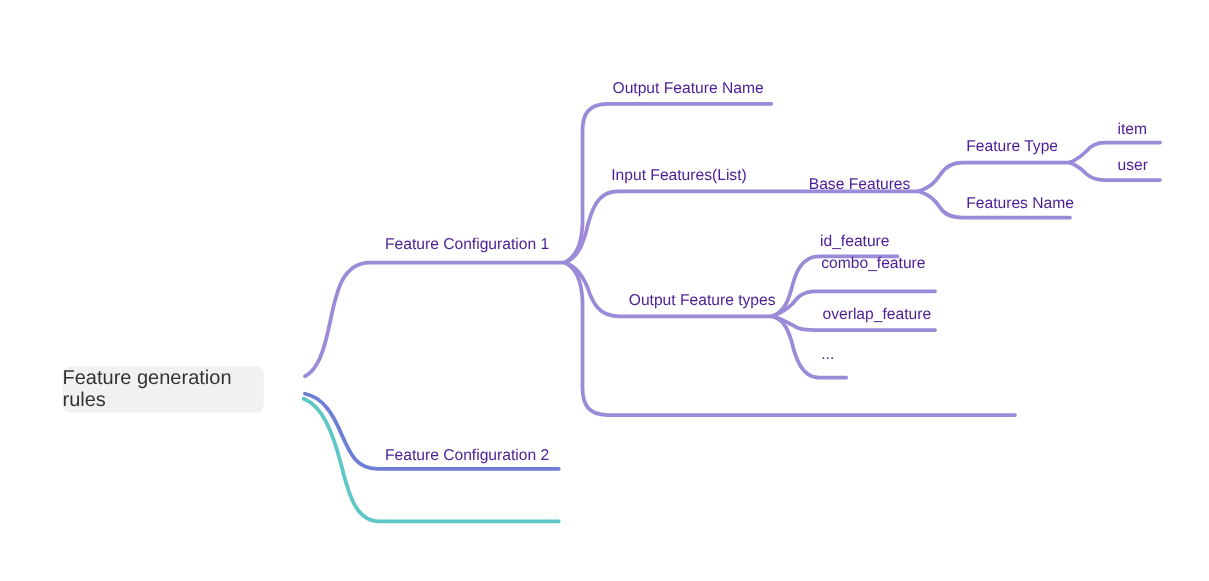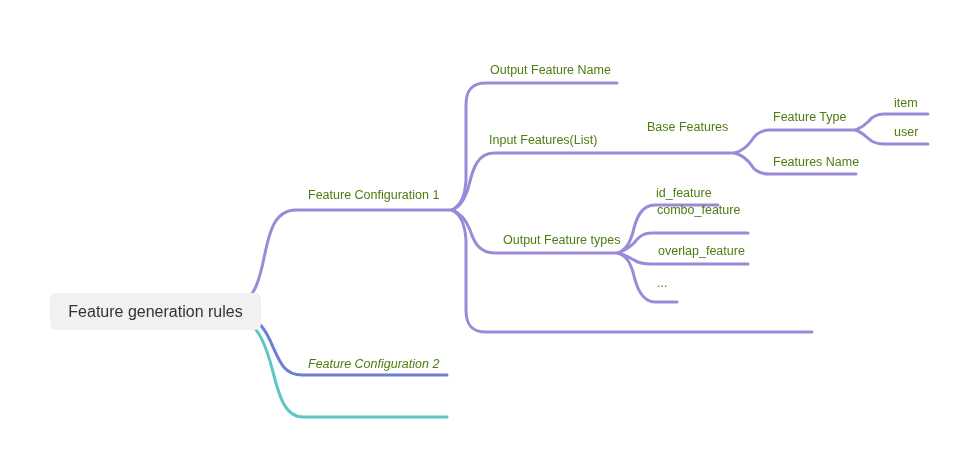--- a/index.html
+++ b/index.html
@@ -9,43 +9,43 @@
     height: 465px;
     background: #ffffff;
     font-family: "Liberation Sans", sans-serif;
     overflow: hidden;
   }
   .canvas svg { position: absolute; left: 0; top: 0; }
   .branch { fill: none; stroke-width: 3; stroke-linecap: round; }
   .node-label {
     position: absolute;
     font-size: 12.5px;
-    color: #4d7c0f;
+    color: #4c1d95;
     white-space: nowrap;
     line-height: 15px;
     cursor: default;
   }
   .root-node {
     position: absolute;
     left: 50px; top: 293px;
-    width: 211px; height: 37px;
+    width: 161px; height: 37px;
     background: #f1f1f2;
     border-radius: 6px;
     display: flex; align-items: center; justify-content: center;
     font-size: 16px;
     color: #333333;
     cursor: default;
   }
   
   .l-fc1  { left: 308px; top: 188px; }
-  .l-fc2  { left: 308px; top: 357px; font-style: italic; }
+  .l-fc2  { left: 308px; top: 357px; }
   .l-fc3  { left: 308px; top: 400px; }
   .l-ofn  { left: 490px; top: 63px;  }
   .l-ifl  { left: 489px; top: 133px; }
-  .l-bf   { left: 647px; top: 120px; }
+  .l-bf   { left: 647px; top: 140px; }
   .l-ft   { left: 773px; top: 110px; }
   .l-item { left: 894px; top: 96px;  }
   .l-user { left: 894px; top: 125px; }
   .l-fn   { left: 773px; top: 155px; }
   .l-oft  { left: 489px; top: 233px; margin-left: 14px; }
   .l-idf  { left: 656px; top: 186px; }
   .l-cbf  { left: 657px; top: 203px; }
   .l-ovf  { left: 658px; top: 244px; }
   .l-more { left: 657px; top: 276px; }
   .l-op   { left: 488px; top: 312px; }

